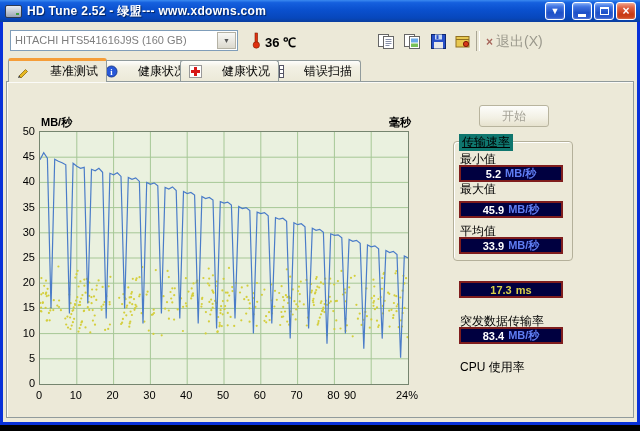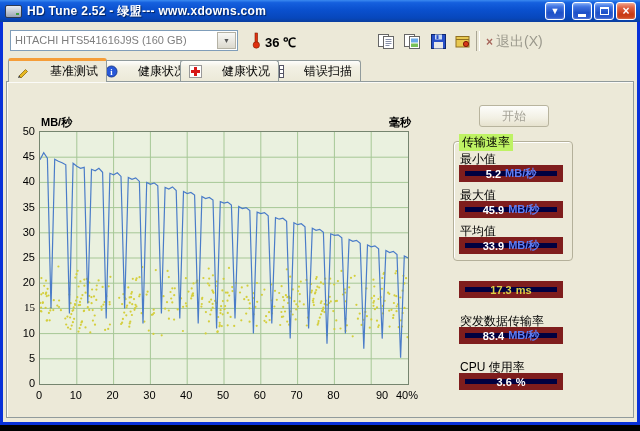--- a/index.html
+++ b/index.html
@@ -58,23 +58,23 @@
   #plot-svg{position:absolute;left:32px;top:49px;border:1px solid #75856F;background:#EAF1DF;}
   .ytick{position:absolute;left:6px;width:22px;text-align:right;font-size:11px;color:#000;}
   .xtick{position:absolute;width:32px;text-align:center;font-size:11px;color:#000;}
 
   
   #start-btn{position:absolute;left:472px;top:23px;width:70px;height:22px;border:1px solid #B8B49E;border-radius:3px;
     background:linear-gradient(#FDFDFB,#F2F0E4 60%,#E6E2CE);color:#A3A095;font-size:12px;
     display:flex;align-items:center;justify-content:center;box-sizing:border-box;}
   #tr-group{position:absolute;left:446px;top:59px;width:118px;height:118px;border:1px solid #B4B09A;border-radius:4px;
     box-shadow:inset 1px 1px 0 #fff;}
-  #tr-legend{position:absolute;left:452px;top:52px;background:#bef264;padding:0 3px;font-size:12px;color:#000;}
+  #tr-legend{position:absolute;left:452px;top:52px;background:#0f766e;padding:0 3px;font-size:12px;color:#000;text-decoration:underline;}
   .slabel{position:absolute;left:453px;font-size:12px;color:#000;white-space:nowrap;}
-  .vbox{position:absolute;left:452px;width:104px;height:17px;background:#000040;border:6px solid #7f1d1d;
+  .vbox{position:absolute;left:452px;width:104px;height:17px;background:#000040;border:2px solid #7f1d1d;
     display:flex;align-items:center;justify-content:center;gap:4px;font-size:11px;font-weight:bold;box-sizing:border-box;}
   .vbox .num{color:#FFFFFF;} .vbox .unit{color:#5F7DF2;}
   .vbox.yellow .num,.vbox.yellow .unit{color:#D8D048;}
   .vbox.white .num,.vbox.white .unit{color:#FFFFFF;}
 </style>
 </head>
 <body>
 
 <div id="window">
   <div id="frame"></div>
@@ -638,21 +638,21 @@
       </div>
 
       <div id="tr-group"></div>
       <span id="tr-legend">传输速率</span>
 
       <span class="slabel" style="top:69px">最小值</span>
       <div class="vbox" style="top:83px">
         <span class="num">5.2</span>
         <span class="unit">MB/秒</span>
       </div>
-      <span class="slabel" style="top:105px">最大值</span>
+      <span class="slabel" style="top:99px">最大值</span>
       <div class="vbox" style="top:119px">
         <span class="num">45.9</span>
         <span class="unit">MB/秒</span>
       </div>
       <span class="slabel" style="top:141px">平均值</span>
       <div class="vbox" style="top:155px">
         <span class="num">33.9</span>
         <span class="unit">MB/秒</span>
       </div>
 
@@ -661,41 +661,37 @@
         <span class="unit">ms</span>
       </div>
 
       <span class="slabel" style="top:231px">突发数据传输率</span>
       <div class="vbox" style="top:245px">
         <span class="num">83.4</span>
         <span class="unit">MB/秒</span>
       </div>
 
       <span class="slabel" style="top:277px">CPU 使用率</span>
-      <div class="vbox white" style="top:291px">
-        <span class="num">3.6</span>
-        <span class="unit">%</span>
-      </div>
     <span class="ytick" style="top: 43px;">50</span>
         <span class="ytick" style="top: 68.2px;">45</span>
         <span class="ytick" style="top: 93.4px;">40</span>
         <span class="ytick" style="top: 118.6px;">35</span>
         <span class="ytick" style="top: 143.8px;">30</span>
         <span class="ytick" style="top: 169px;">25</span>
         <span class="ytick" style="top: 194.2px;">20</span>
-        <span class="ytick" style="top: 219.4px; font-family: Liberation Serif, serif;">15</span>
+        <span class="ytick" style="top: 219.4px;">15</span>
         <span class="ytick" style="top: 244.6px;">10</span>
         <span class="ytick" style="top: 269.8px;">5</span>
         <span class="ytick" style="top: 295px;">0</span>
         <span class="xtick" style="left: 16px; top: 307px;">0</span>
         <span class="xtick" style="left: 52.8px; top: 307px;">10</span>
         <span class="xtick" style="left: 89.6px; top: 307px;">20</span>
         <span class="xtick" style="left: 126.4px; top: 307px;">30</span>
         <span class="xtick" style="left: 163.2px; top: 307px;">40</span>
         <span class="xtick" style="left: 200px; top: 307px;">50</span>
         <span class="xtick" style="left: 236.8px; top: 307px;">60</span>
         <span class="xtick" style="left: 273.6px; top: 307px;">70</span>
         <span class="xtick" style="left: 310.4px; top: 307px;">80</span>
-        <span class="xtick" style="left: 359px; top: 307px;">90</span>
-        <span class="xtick" style="left: 384px; top: 307px;">40%</span>
+        <span class="xtick" style="left: 327px; top: 307px;">90</span>
+        <span class="xtick" style="left: 384px; top: 307px;">24%</span>
       </div>
   </div>
 </div>
 
 </body></html>

